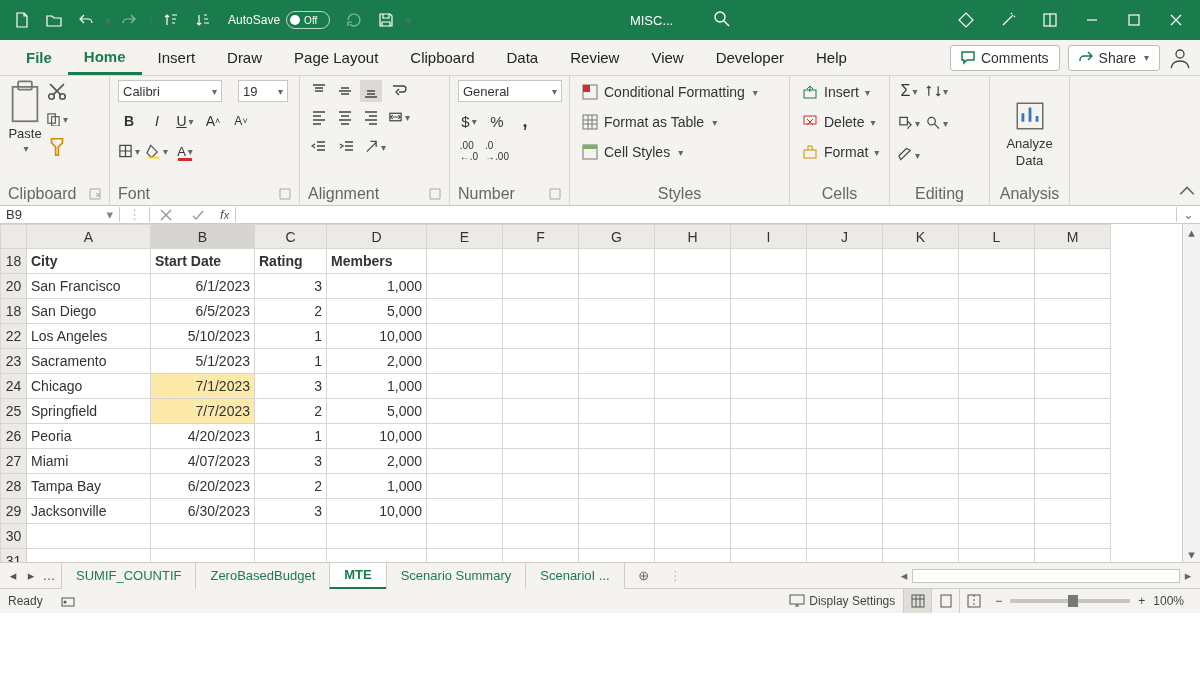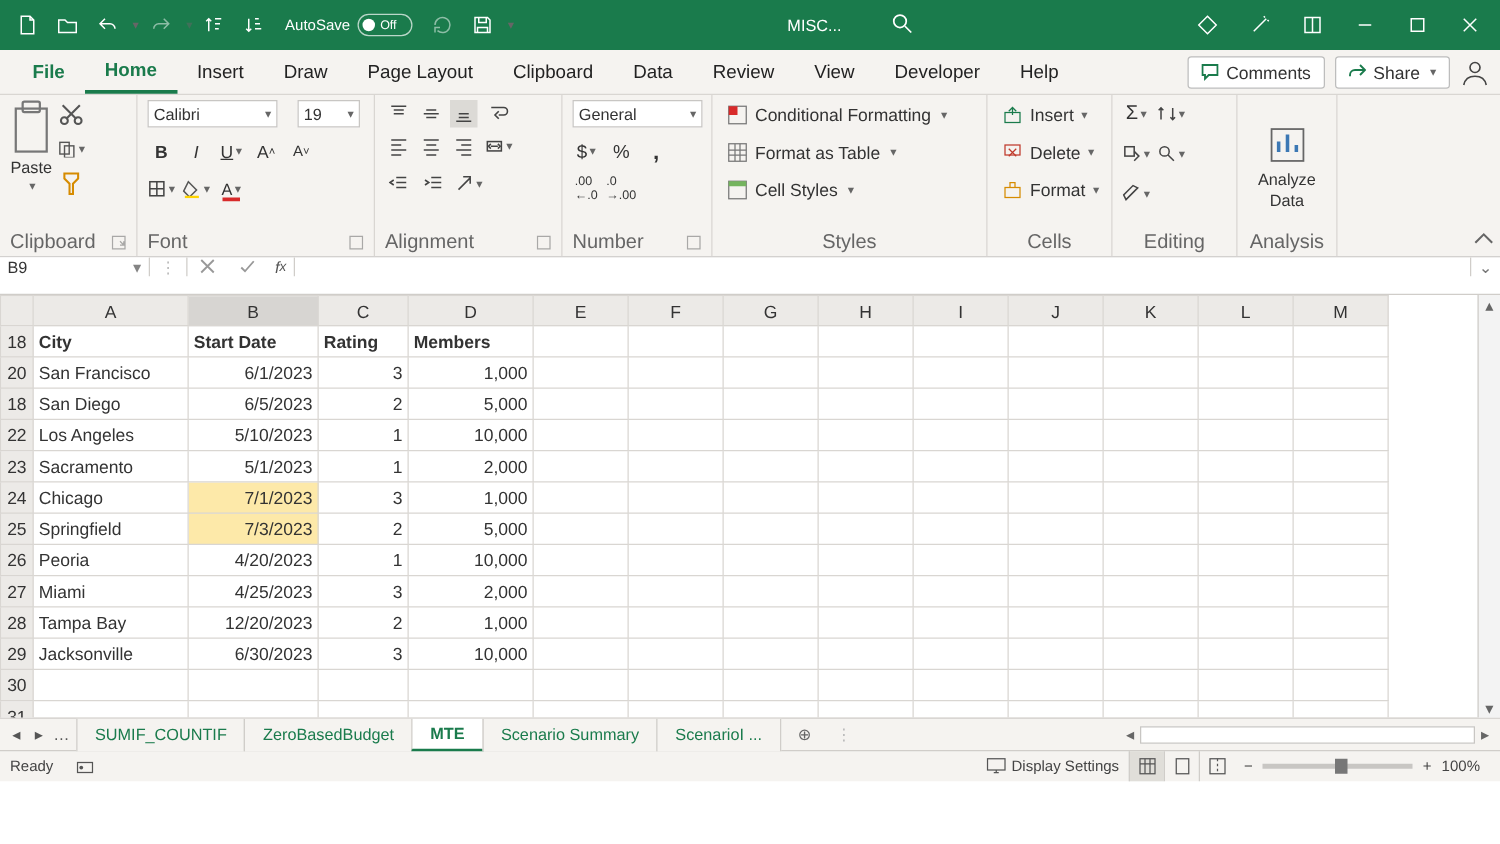--- a/index.html
+++ b/index.html
@@ -122,23 +122,23 @@
   .collapse { width: 18px; height: 18px; margin-left: 4px; }
   .styles-col { display: flex; flex-direction: column; gap: 6px; }
   .ribbon-item {
     display: flex; align-items: center; gap: 6px;
     font-size: 14px; color: #333; height: 24px;
     padding: 0 4px;
   }
   .ribbon-item svg { width: 16px; height: 16px; }
   
   .formula-area {
-    height: 30px;
+    height: 18px;
     display: flex;
-    align-items: flex-start;
+    align-items: center;
     border-bottom: 1px solid #d0cdc9;
     background: #fff;
   }
   .namebox {
     width: 120px; display: flex; align-items: center; padding: 0 6px;
     border-right: 1px solid #d0cdc9; font-size: 13px;
     background: #fff;
   }
   .namebox .dd { margin-left: auto; opacity: 0.6; }
   .divider001 {
@@ -1021,21 +1021,21 @@
             <td>
               <div class="cell"></div>
             </td>
           </tr>
           <tr>
             <th class="row">25</th>
             <td>
               <div class="cell">Springfield</div>
             </td>
             <td class="hl">
-              <div class="cell r">7/3/2023</div>
+              <div class="cell r">7/7/2023</div>
             </td>
             <td>
               <div class="cell r">2</div>
             </td>
             <td>
               <div class="cell r">5,000</div>
             </td>
             <td>
               <div class="cell"></div>
             </td>
@@ -1105,21 +1105,21 @@
             <td>
               <div class="cell"></div>
             </td>
           </tr>
           <tr>
             <th class="row">27</th>
             <td>
               <div class="cell">Miami</div>
             </td>
             <td>
-              <div class="cell r">4/25/2023</div>
+              <div class="cell r">4/07/2023</div>
             </td>
             <td>
               <div class="cell r">3</div>
             </td>
             <td>
               <div class="cell r">2,000</div>
             </td>
             <td>
               <div class="cell"></div>
             </td>
@@ -1147,21 +1147,21 @@
             <td>
               <div class="cell"></div>
             </td>
           </tr>
           <tr>
             <th class="row">28</th>
             <td>
               <div class="cell">Tampa Bay</div>
             </td>
             <td>
-              <div class="cell r">12/20/2023</div>
+              <div class="cell r">6/20/2023</div>
             </td>
             <td>
               <div class="cell r">2</div>
             </td>
             <td>
               <div class="cell r">1,000</div>
             </td>
             <td>
               <div class="cell"></div>
             </td>

